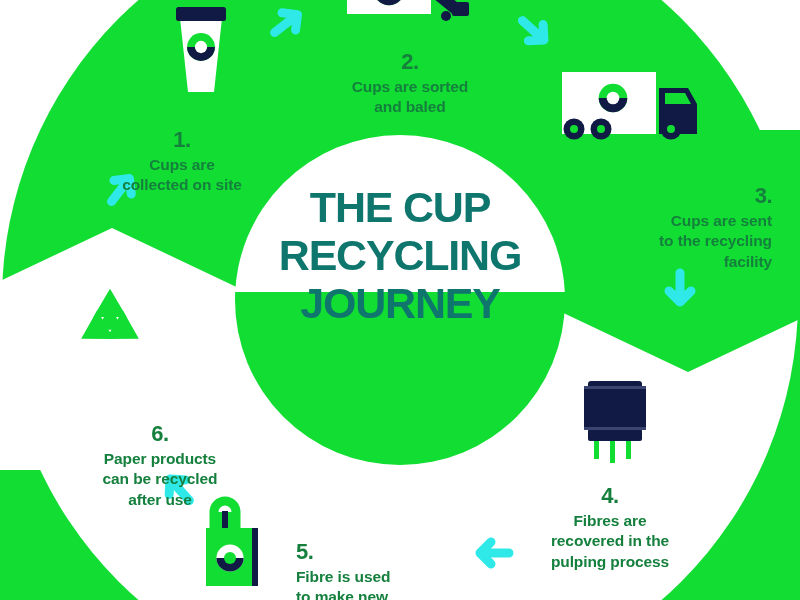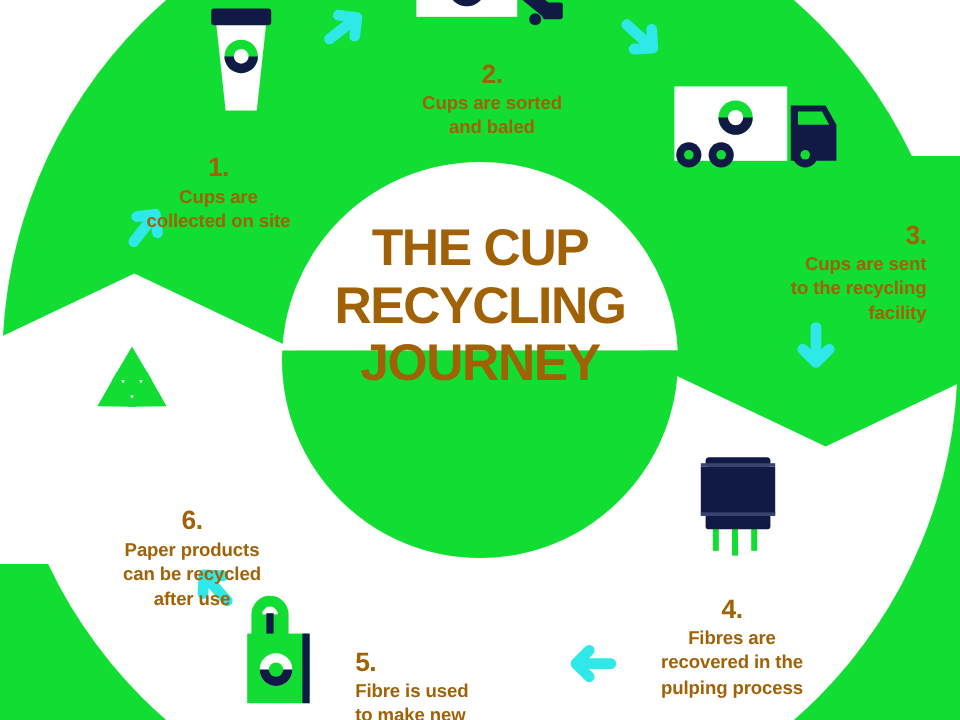--- a/index.html
+++ b/index.html
@@ -20,42 +20,42 @@
   }
   #art {
     position: absolute;
     left: 0;
     top: 0;
     width: 800px;
     height: 600px;
   }
   .step-text {
     position: absolute;
-    color: #a16207;
+    color: #15803d;
     font-weight: bold;
     line-height: 1.28;
     letter-spacing: -0.1px;
     white-space: pre-line;
   }
   .step-num {
     font-size: 22px;
     font-weight: bold;
     letter-spacing: -0.5px;
   }
   .step-body {
     font-size: 15.5px;
     font-weight: bold;
   }
   .title-block {
     position: absolute;
     left: 242px;
     top: 183px;
     width: 316px;
     text-align: center;
-    color: #a16207;
+    color: #0f766e;
     font-weight: bold;
     font-size: 43px;
     line-height: 1.12;
     letter-spacing: -1.2px;
     pointer-events: none;
   }
   .title-line { display: block; white-space: nowrap; }
 </style>
 </head>
 <body>
@@ -216,21 +216,21 @@
 and baled</span>
   </div>
 
   <div class="step-text" style="left:592px; top:162px; width:180px; text-align:right;">
     <span class="step-num">3.</span>
     <span class="step-body">Cups are sent
 to the recycling
 facility</span>
   </div>
 
-  <div class="step-text" style="left:510px; top:474px; width:200px; text-align:center;">
+  <div class="step-text" style="left:510px; top:462px; width:200px; text-align:center;">
     <span class="step-num">4.</span>
     <span class="step-body">Fibres are
 recovered in the
 pulping process</span>
   </div>
 
   <div class="step-text" style="left:296px; top:518px; width:190px; text-align:left;">
     <span class="step-num">5.</span>
     <span class="step-body">Fibre is used
 to make new

